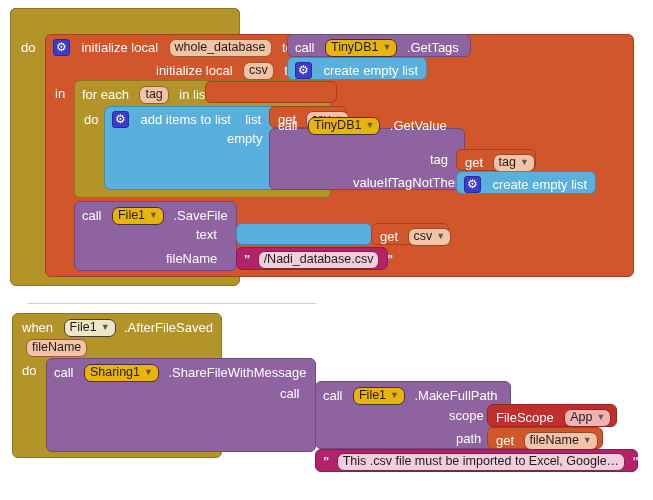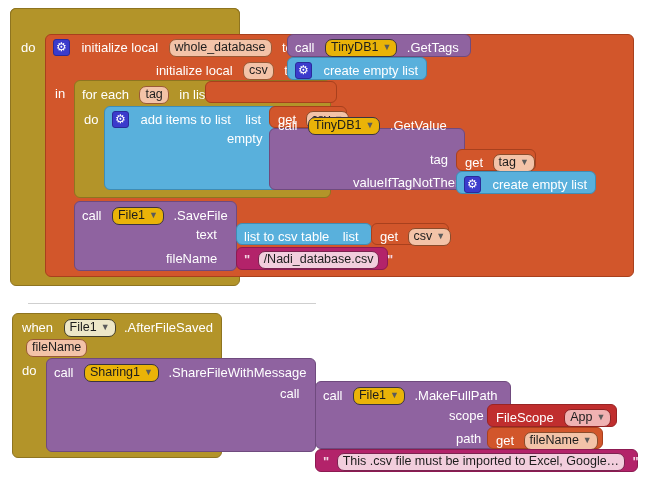--- a/index.html
+++ b/index.html
@@ -156,24 +156,20 @@
     <span class="lbl">call</span>
     <span class="chip grey" style="margin-left:6px;">
       <span>File1</span><span class="caret">▼</span>
     </span>
     <span class="lbl" style="margin-left:5px;">.SaveFile</span>
   </div>
   <div class="row lbl" style="left:196px;top:228px;">text</div>
   <div class="row lbl" style="left:166px;top:252px;">fileName</div>
 
   <div class="blk rnd c-list" style="left:236px;top:223px;width:136px;height:22px;"></div>
-  <div class="row" style="left:244px;top:227px;">
-    <span class="lbl">list to csv table</span>
-    <span class="lbl" style="margin-left:9px;">list</span>
-  </div>
 
   <div class="blk rnd c-var" style="left:371px;top:223px;width:78px;height:22px;"></div>
   <div class="row" style="left:380px;top:227px;">
     <span class="lbl">get</span>
     <span class="chip peach2" style="margin-left:5px;">
       <span>csv</span><span class="caret">▼</span>
     </span>
   </div>
 
   <div class="blk rnd c-txt" style="left:236px;top:247px;width:152px;height:23px;"></div>

